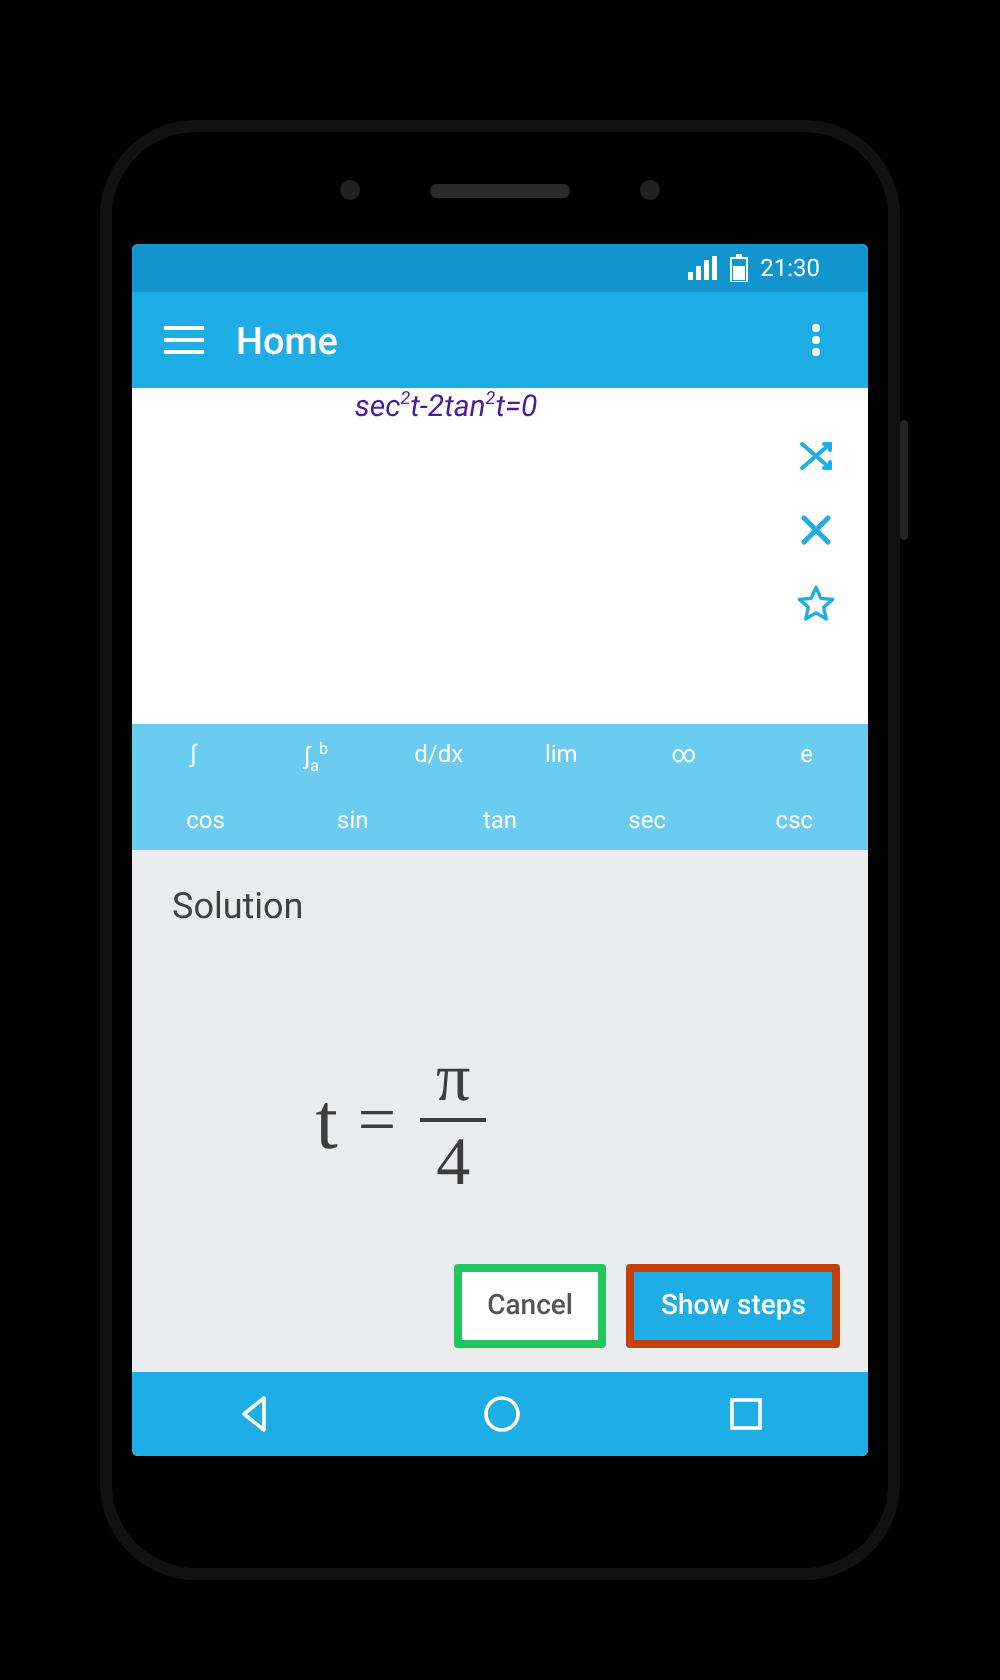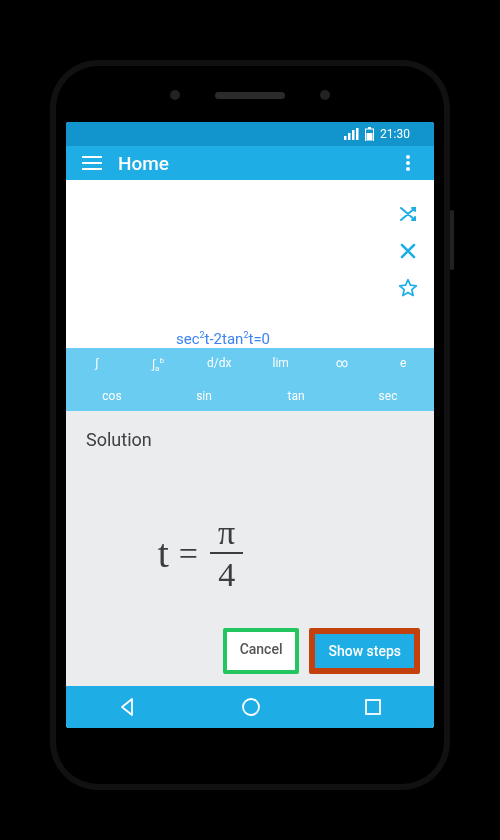--- a/index.html
+++ b/index.html
@@ -28,29 +28,29 @@
     background:#fff;border-radius:3px;overflow:hidden;
     display:flex;flex-direction:column;
   }
 
   
   .statusbar{height:24px;background:#1295cc;color:#fff;
     display:flex;align-items:center;justify-content:flex-end;padding:0 24px;font-size:12px;gap:6px;}
   .statusbar svg{display:block;}
 
   
-  .appbar{height:34px;background:#1eade4;color:#fff;display:flex;align-items:center;padding:0 8px;}
+  .appbar{height:48px;background:#1eade4;color:#fff;display:flex;align-items:center;padding:0 8px;}
   .hamburger{width:36px;height:36px;display:flex;align-items:center;justify-content:center;}
   .title{font-size:19px;font-weight:500;margin-left:8px;flex:1;}
   .overflow{width:36px;height:36px;display:flex;align-items:center;justify-content:center;}
 
   
   .eq-area{height:168px;background:#fff;position:relative;}
-  .eq-input{position:absolute;left:0;right:54px;top:0;bottom:0;display:flex;align-items:flex-end;justify-content:center;
-    color:#3b82f6;font-size:15px;}
+  .eq-input{position:absolute;left:0;right:54px;top:0;bottom:0;display:flex;align-items:flex-start;justify-content:center;
+    color:#4c1d95;font-size:15px;font-style:italic;}
   .eq-input sup{font-size:9px;vertical-align:super;}
   .side-actions{position:absolute;right:6px;top:24px;width:40px;display:flex;flex-direction:column;gap:18px;align-items:center;}
   .side-actions svg{display:block;}
 
   
   .kbd{background:#6accf0;color:#fff;}
   .kbd-row{display:flex;}
   .kbd-row .key{flex:1;text-align:center;font-size:12px;padding:8px 0;}
   .kbd-row.row1 .key{font-size:12px;}
   .kbd-row.row2 .key{font-size:12px;}
@@ -64,21 +64,21 @@
   .eq-var{font-size:40px;margin-right:10px;}
   .eq-eq{font-size:34px;margin-right:12px;}
   .frac{display:inline-flex;flex-direction:column;align-items:center;}
   .frac-num{font-size:34px;line-height:1;padding:0 8px 2px;}
   .frac-bar{width:100%;height:2px;background:#3d3d3d;}
   .frac-den{font-size:34px;line-height:1;padding:4px 8px 0;}
 
   .panel-buttons{position:absolute;right:14px;bottom:12px;display:flex;gap:10px;}
   .btn{font-size:14px;font-weight:500;padding:9px 13px;border-radius:2px;cursor:pointer;}
   .btn-cancel{background:#fff;color:#555;border:4px solid #22c55e;}
-  .btn-primary{background:#1eade4;color:#fff;border:6px solid #c2410c;}
+  .btn-primary{background:#1eade4;color:#fff;border:4px solid #c2410c;}
 
   
   .navbar{height:42px;background:#1eade4;display:flex;align-items:center;justify-content:space-around;}
   .navbar svg{display:block;}
 </style>
 </head>
 <body>
 
 <div class="stage">
   <div class="phone">
@@ -156,20 +156,21 @@
           <div class="key">d/dx</div>
           <div class="key">lim</div>
           <div class="key">∞</div>
           <div class="key">e</div>
         </div>
         <div class="kbd-row row2">
           <div class="key">cos</div>
           <div class="key">sin</div>
           <div class="key">tan</div>
           <div class="key">sec</div>
+          <div class="key">csc</div>
         </div>
       </div>
 
       <div class="panel">
         <div class="panel-title">Solution</div>
         <div class="equation">
           <span class="eq-var">t</span>
           <span class="eq-eq">=</span>
           <span class="frac">
             <span class="frac-num">π</span>

